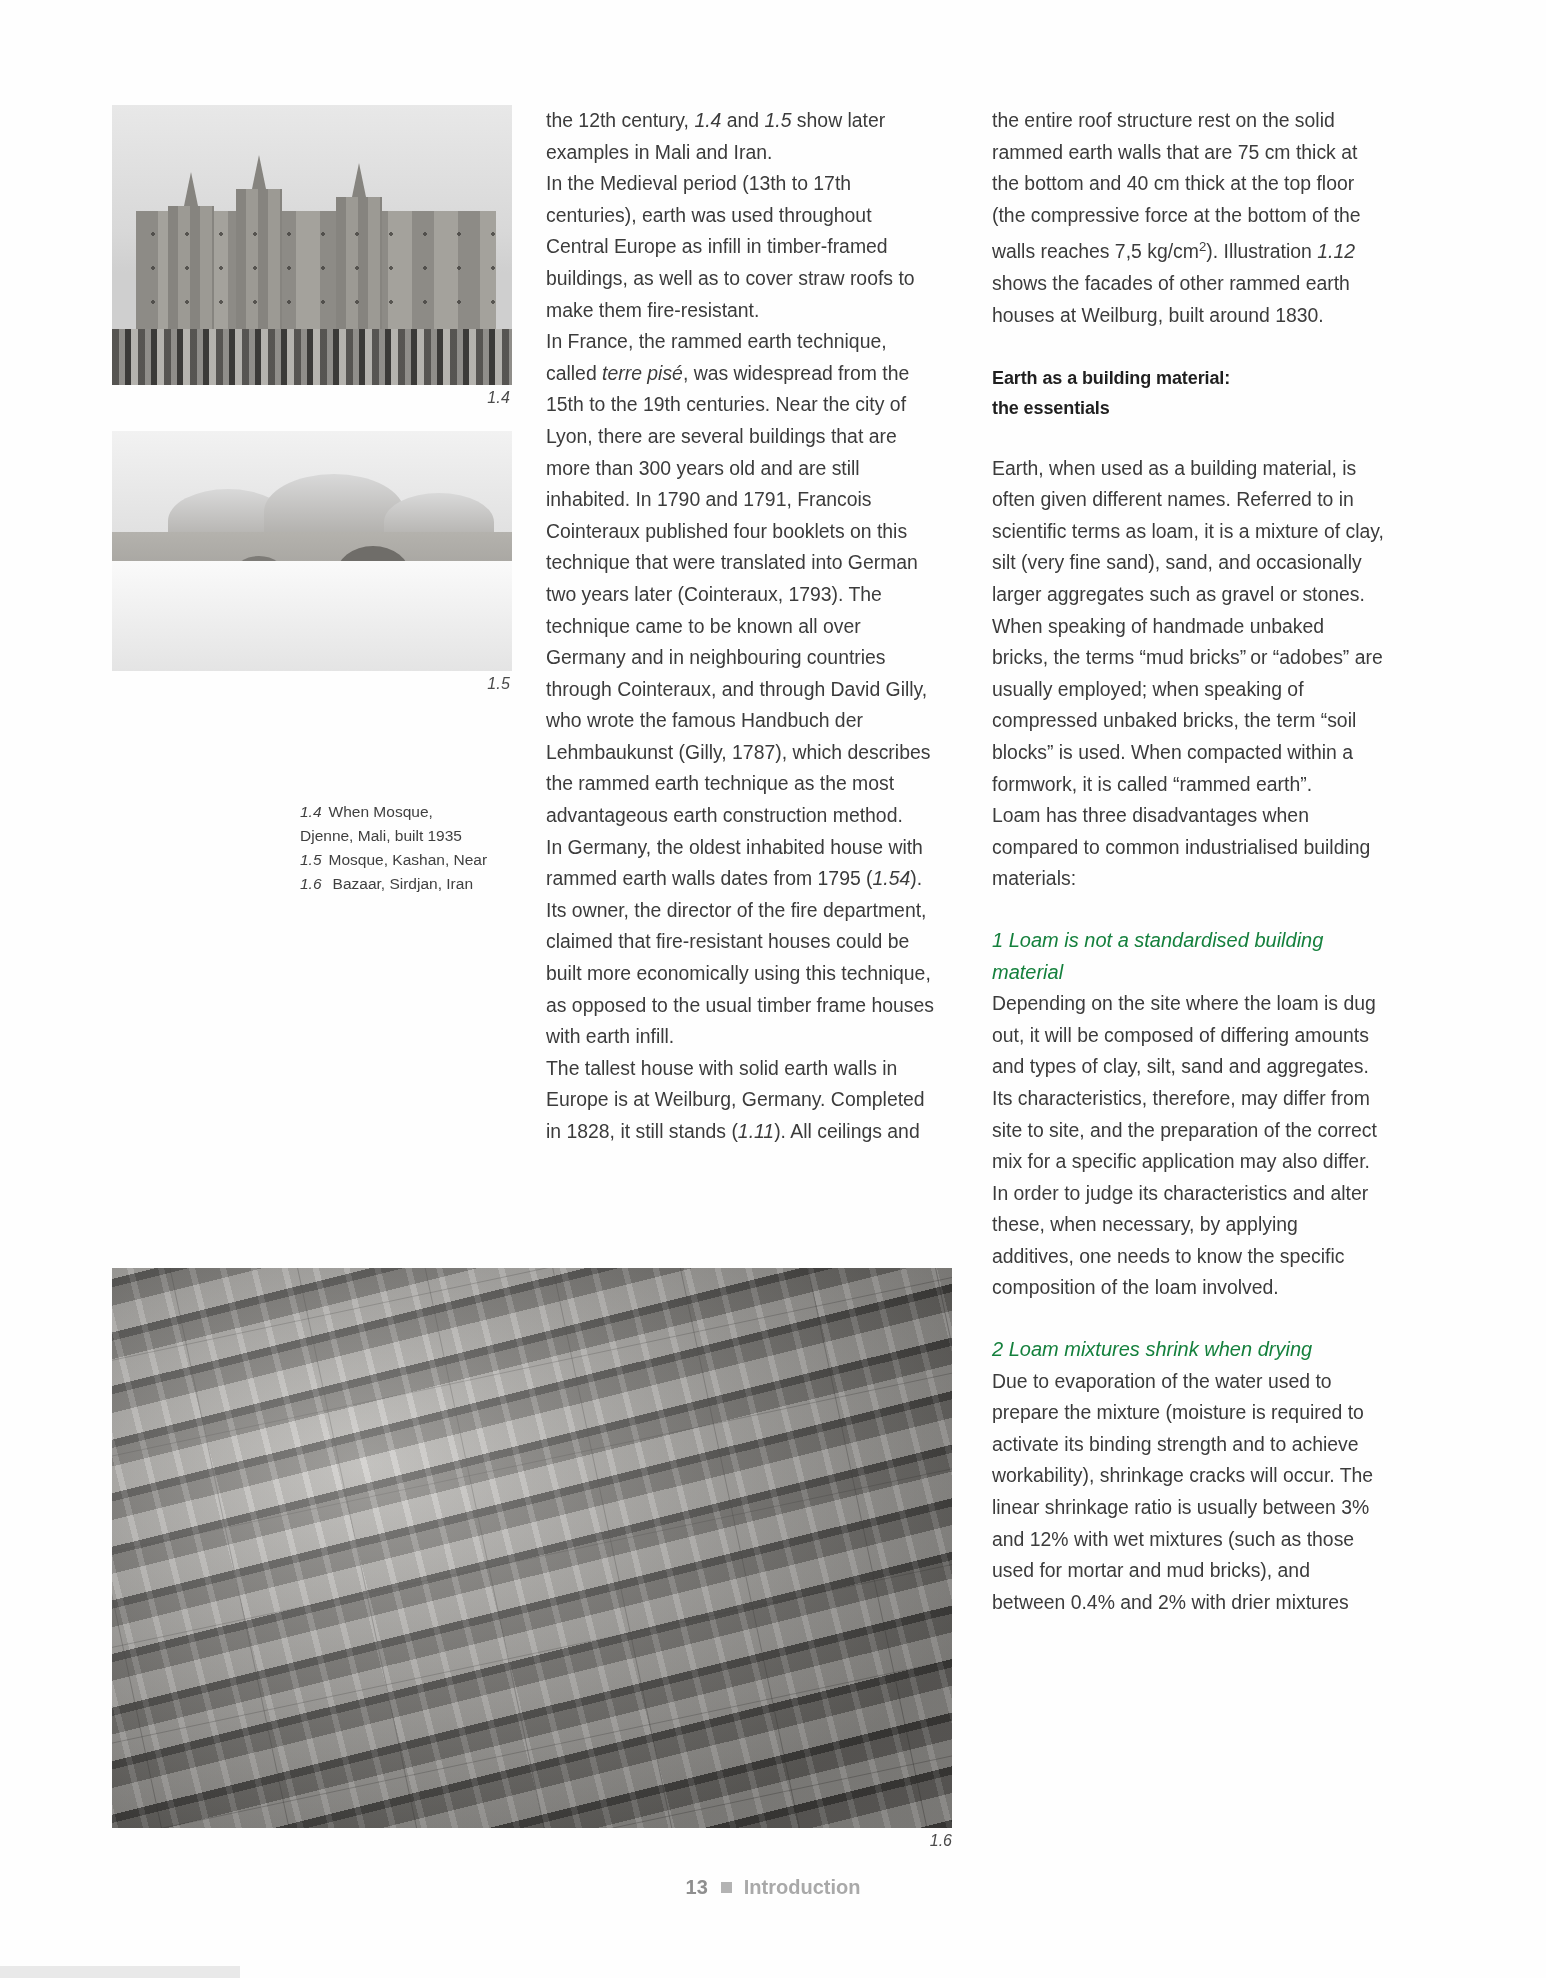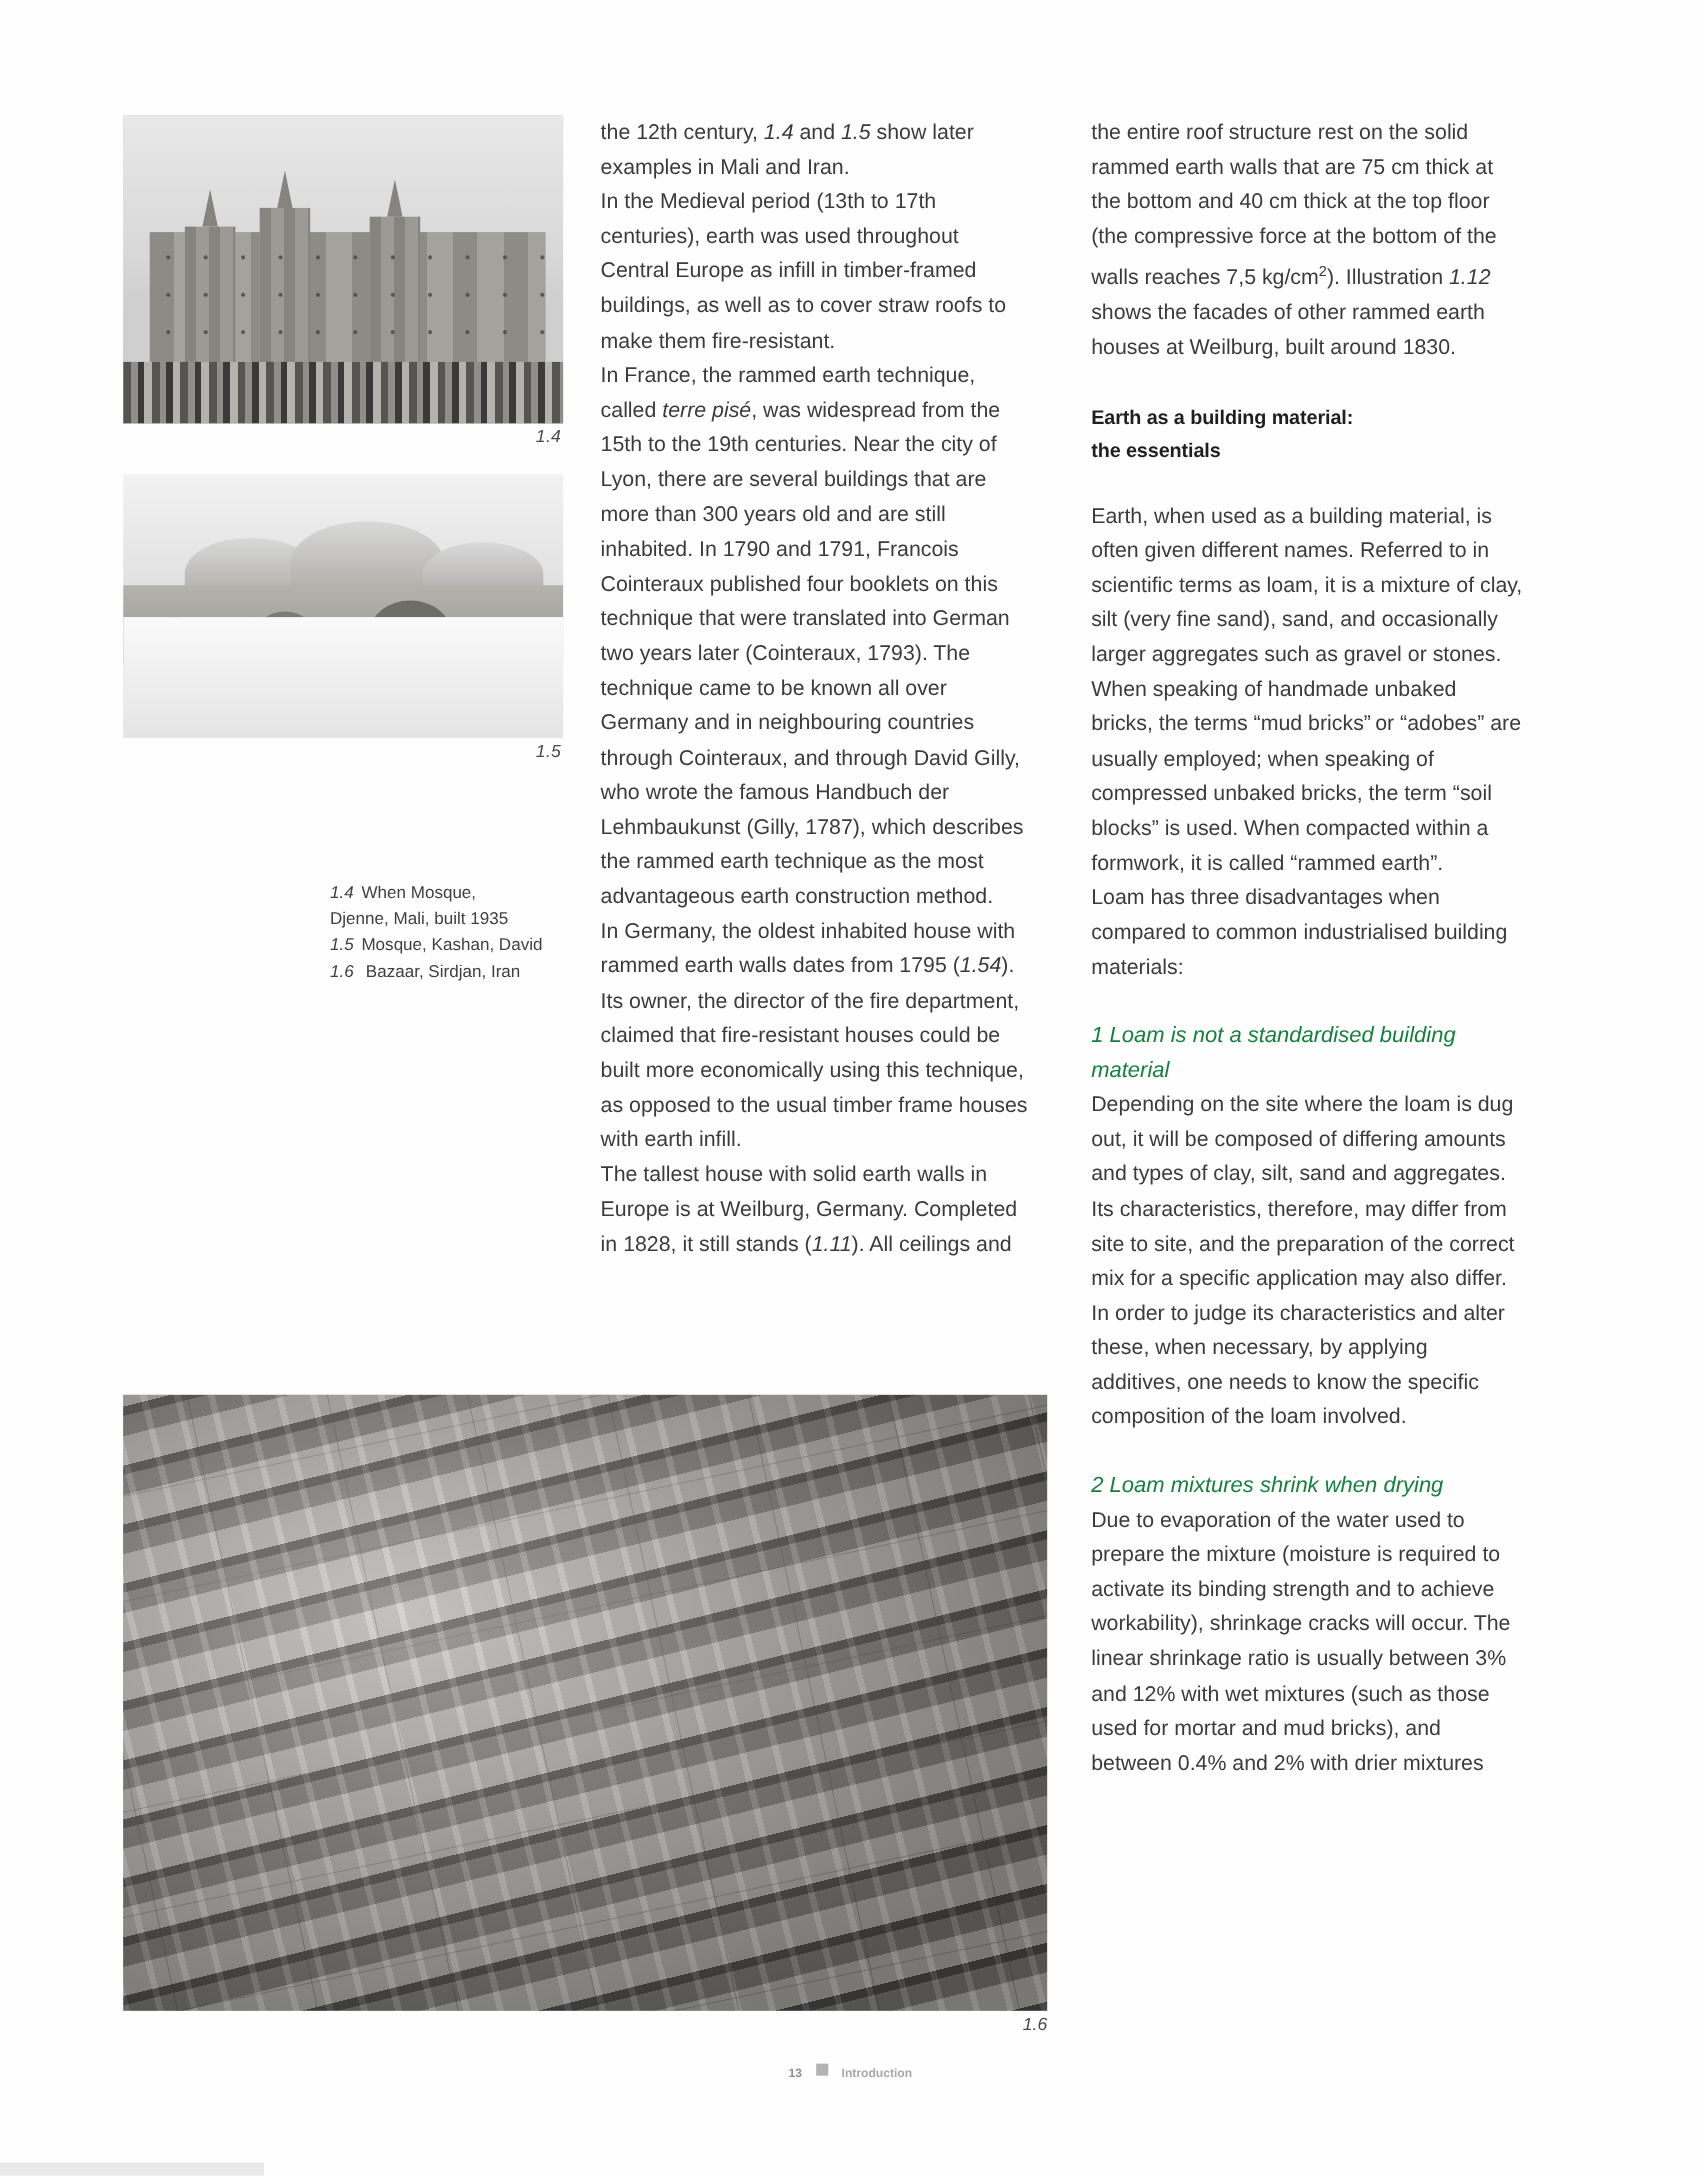--- a/index.html
+++ b/index.html
@@ -172,21 +172,21 @@
     color: #15803d;
   }
 
   
   .footer {
     position: absolute;
     left: 0;
     top: 1876px;
     width: 1546px;
     text-align: center;
-    font-size: 11px;
+    font-size: 20px;
     color: #9b9b9b;
     font-weight: bold;
   }
   .footer .pagenum { color:#8f8f8f; font-weight:bold; }
   .footer .sqmark {
     display:inline-block; width:11px; height:11px; background:#b3b3b3;
     margin: 0 12px 0 13px; vertical-align: 1px;
   }
   .footer .sect { color:#a9a9a9; }
   .bottom-rule {
@@ -231,21 +231,21 @@
   </div>
 
   <div class="captions">
     <div class="cap-line">
       <span class="cap-num">1.4</span><span>When Mosque,</span>
     </div>
     <div class="cap-line">
       <span>Djenne, Mali, built 1935</span>
     </div>
     <div class="cap-line">
-      <span class="cap-num">1.5</span><span>Mosque, Kashan, David</span>
+      <span class="cap-num">1.5</span><span>Mosque, Kashan, Near</span>
     </div>
     <div class="cap-line">
       <span class="cap-num">1.6</span><span style="margin-left:4px">Bazaar, Sirdjan, Iran</span>
     </div>
   </div>
 
   <div class="col col-mid">
 
     <p>the 12th century, <span class="it">1.4</span> and <span class="it">1.5</span> show later examples in Mali and Iran.</p>
 

